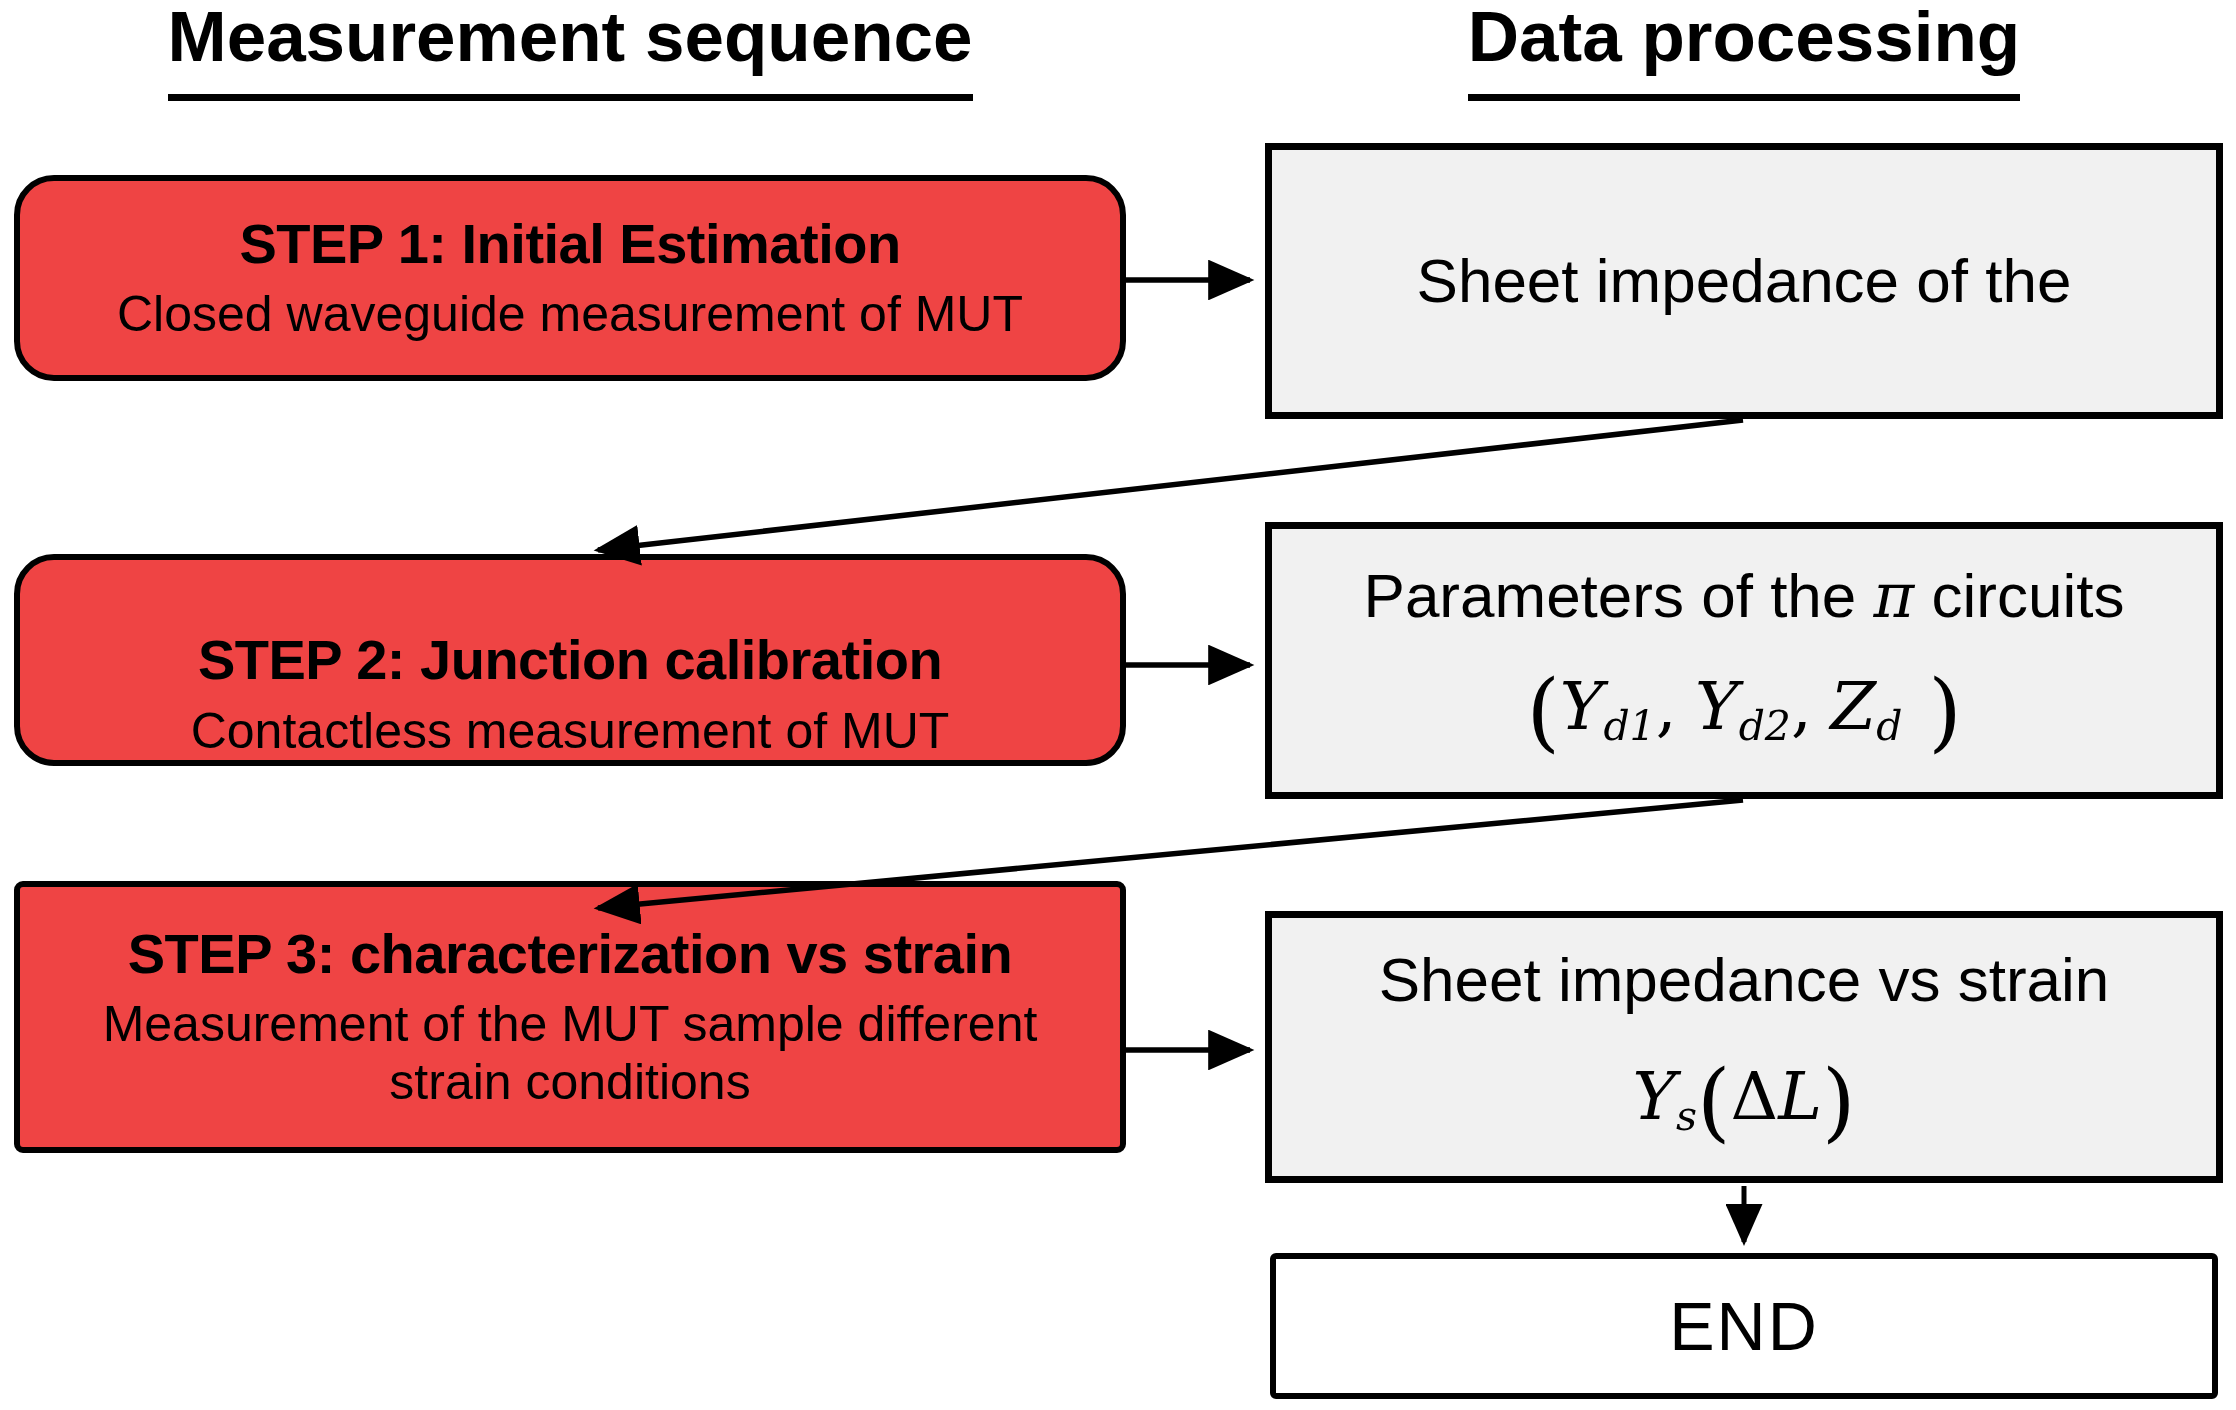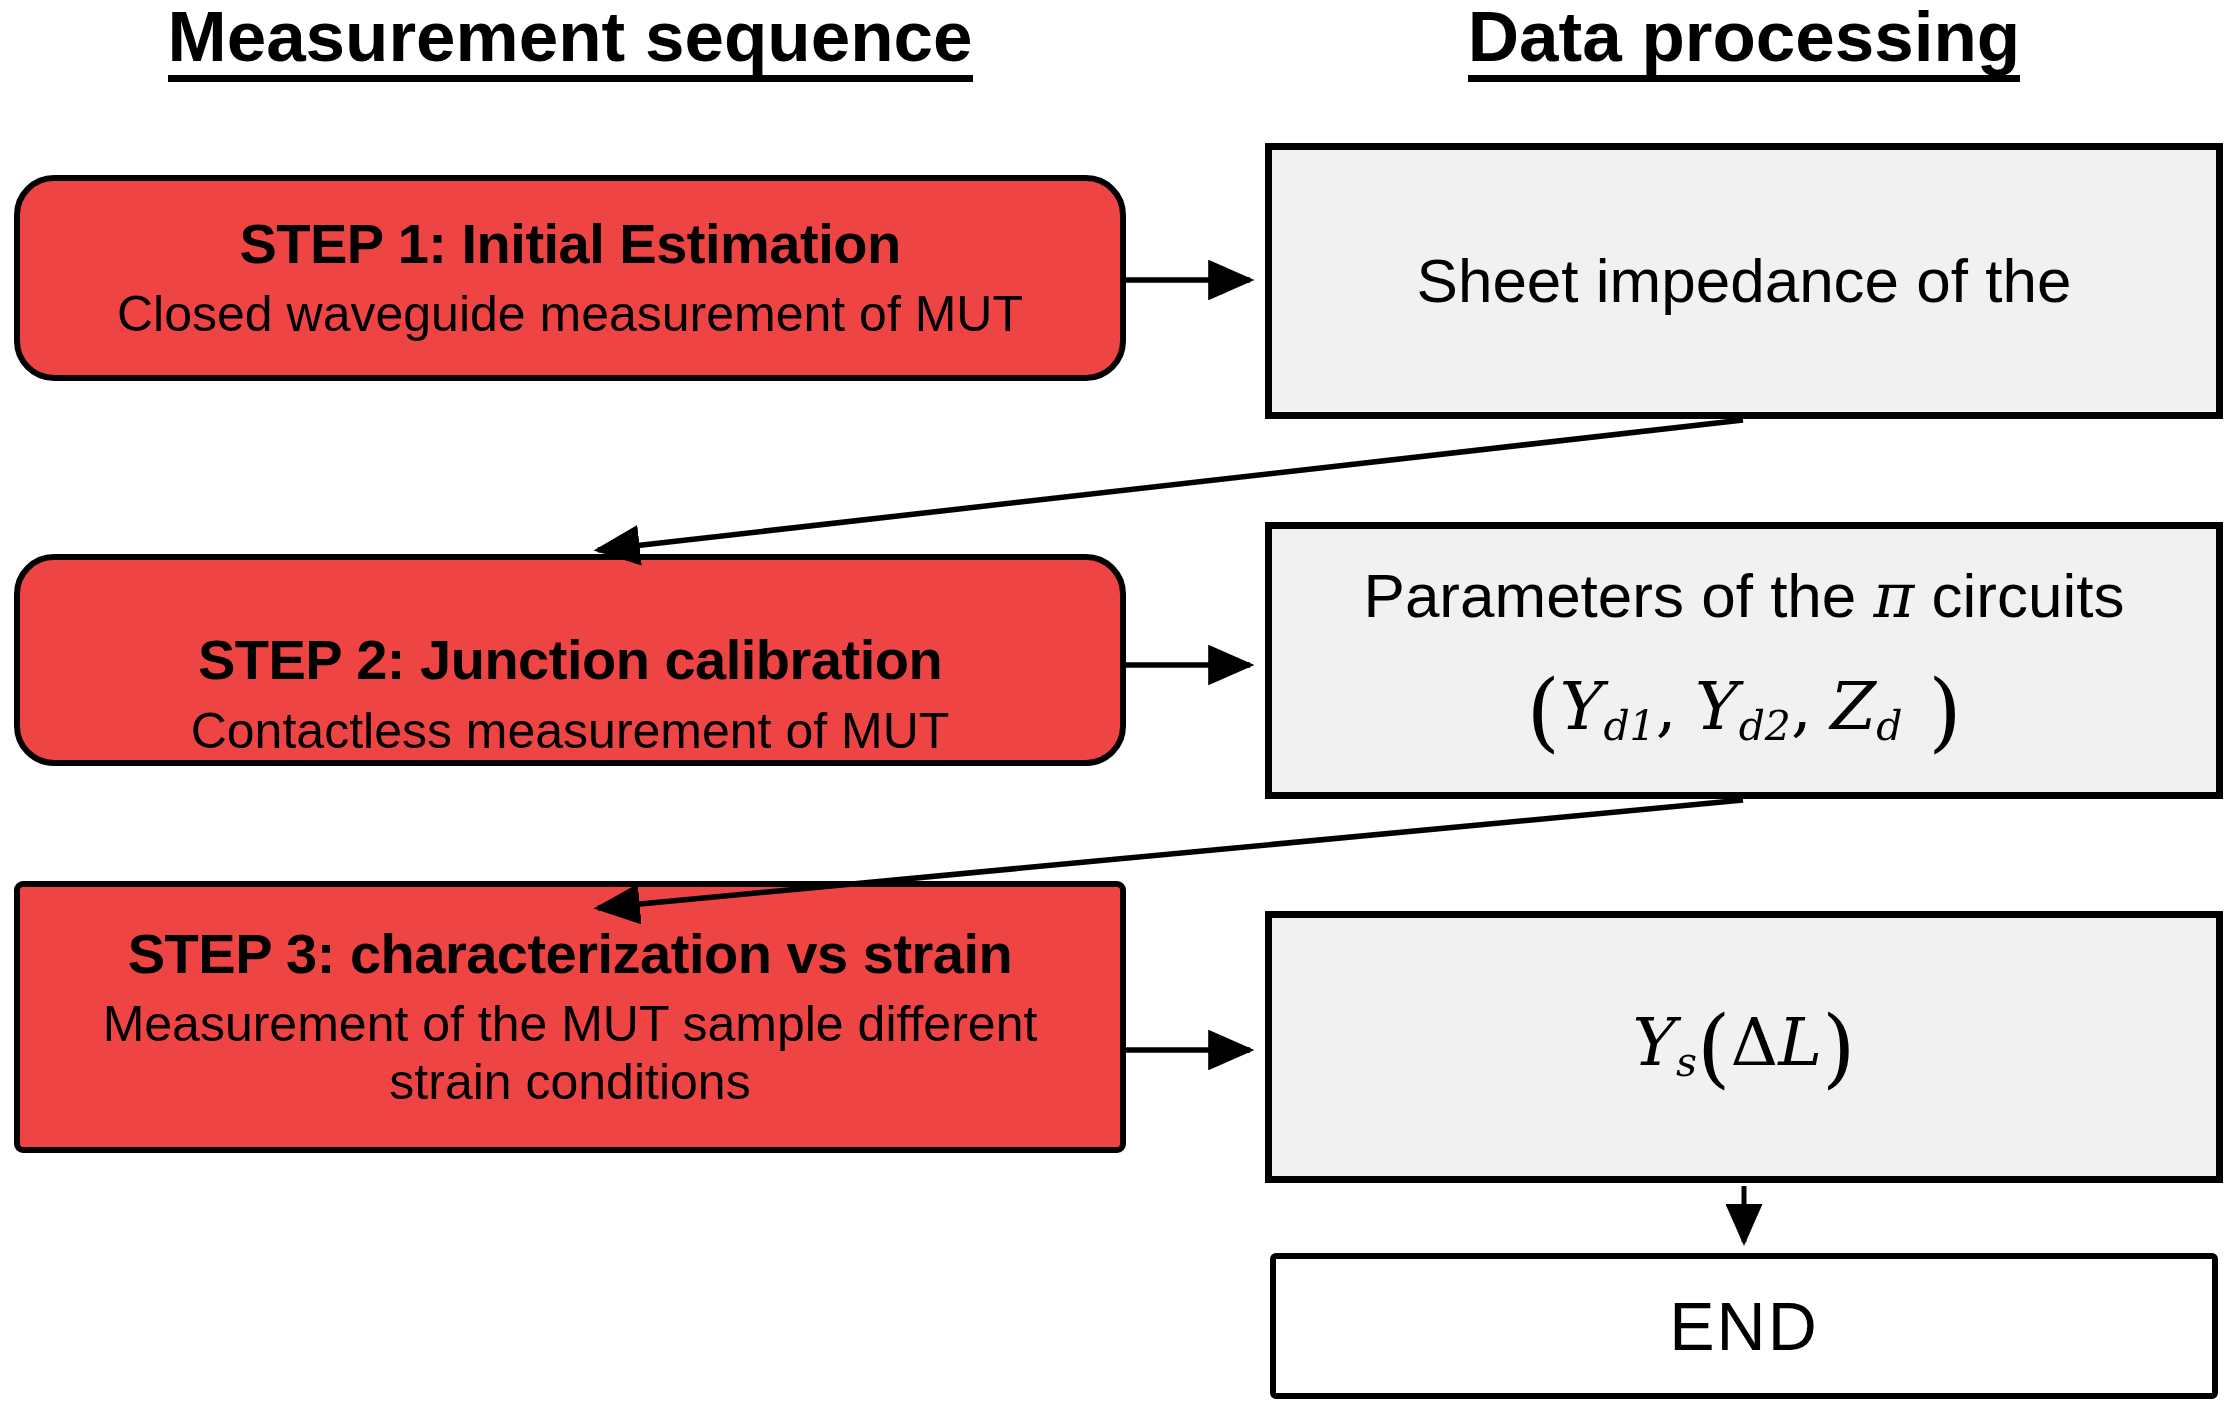--- a/index.html
+++ b/index.html
@@ -15,21 +15,21 @@
   .col-header{
     position:absolute;top:0;
     text-align:center;
     font-weight:bold;
     font-size:71px;
     line-height:1.05;
   }
   .col-header .u{
     display:inline-block;
     border-bottom:7px solid #000;
-    padding-bottom:0;
+    padding-bottom:19px;
   }
   .col-header.left{left:14px;width:1112px;}
   .col-header.right{left:1265px;width:958px;}
 
   
   .stepbox{
     position:absolute;left:14px;width:1112px;
     background:#ef4444;
     border:6px solid #000;
     border-radius:40px;
@@ -156,20 +156,21 @@
   <div class="outbox out1">
     <div class="outline">Sheet impedance of the</div>
   </div>
 
   <div class="outbox out2">
     <div class="outline"><span>Parameters of the </span><span class="mvar">π</span><span> circuits</span></div>
     <div class="outline formula"><span class="paren big">(</span><span class="mvar">Y</span><span class="msub">d1</span><span class="mcomma">,</span><span class="mvar">Y</span><span class="msub">d2</span><span class="mcomma">,</span><span class="mvar">Z</span><span class="msub">d</span><span class="paren big space-before">)</span></div>
   </div>
 
   <div class="outbox out3">
+    <div class="outline">Sheet impedance vs strain</div>
     <div class="outline formula"><span class="mvar">Y</span><span class="msub">s</span><span class="paren big">(</span><span class="mdelta">Δ</span><span class="mvar">L</span><span class="paren big">)</span></div>
   </div>
 
   <div class="endbox">
     <span>END</span>
   </div>
 
   <svg class="connectors" viewBox="0 0 2236 1410" xmlns="http://www.w3.org/2000/svg">
     <defs>
       <marker id="ah" markerWidth="9" markerHeight="7.4" refX="7.6" refY="3.7" orient="auto" markerUnits="strokeWidth">

